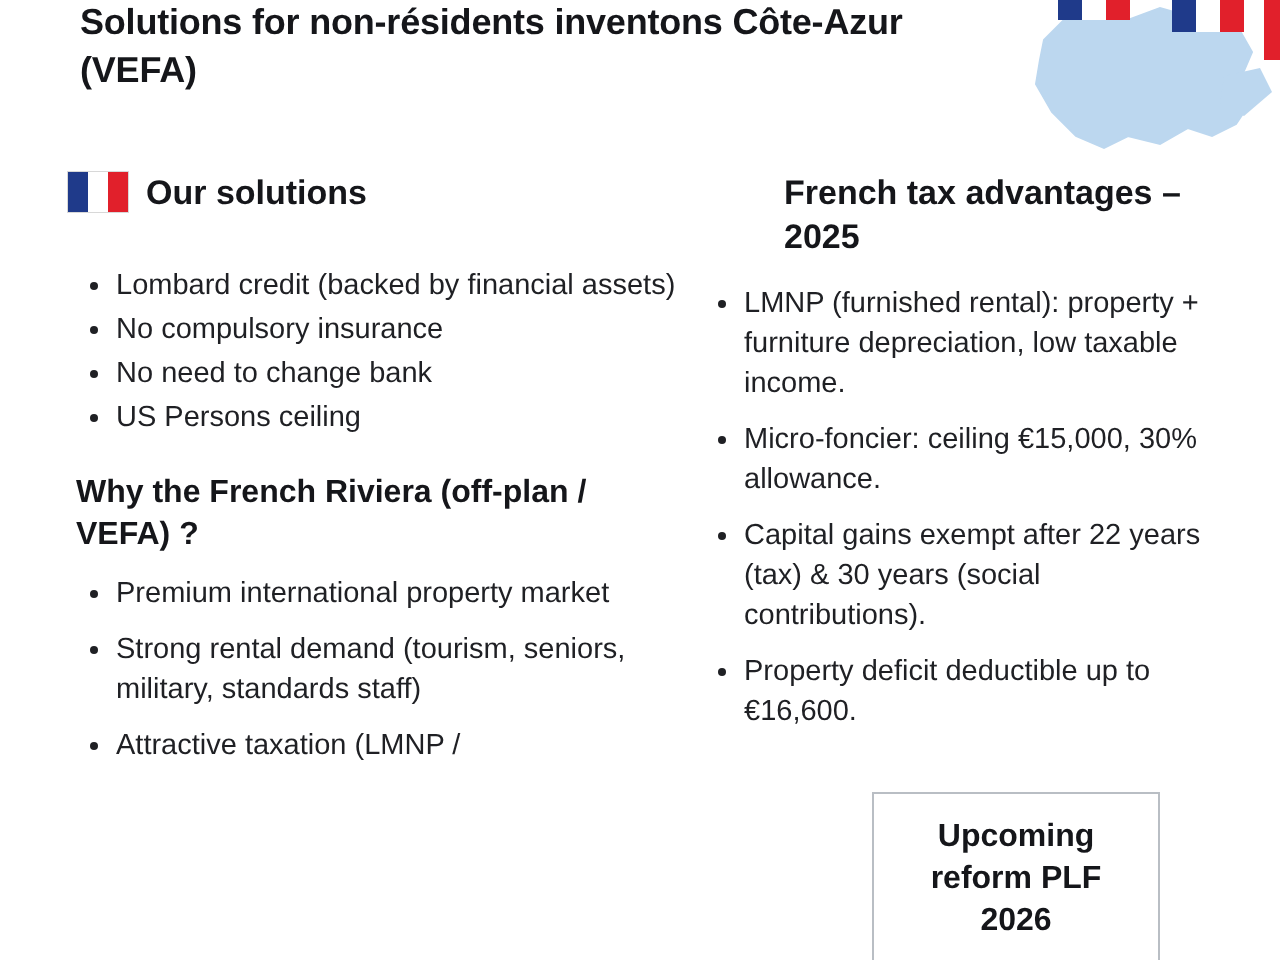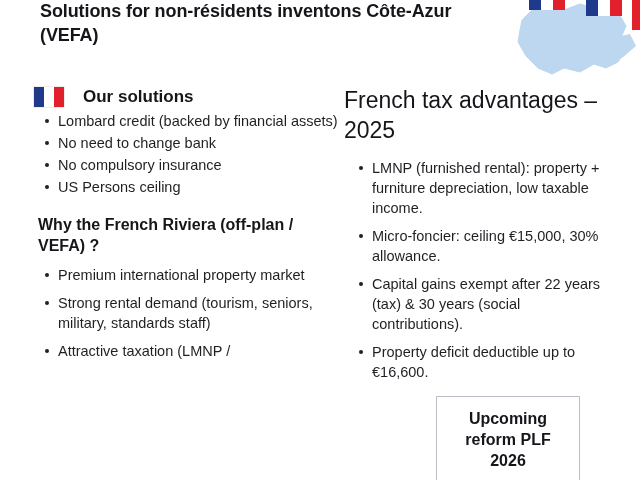--- a/index.html
+++ b/index.html
@@ -59,23 +59,23 @@
   }
   .col-right {
     position: absolute;
     left: 344px;
     top: 86px;
     width: 270px;
   }
 
   .section-head {
     display: flex;
-    align-items: flex-end;
-    gap: 19px;
-    margin-bottom: 4px;
+    align-items: flex-start;
+    gap: 9px;
+    margin-bottom: 26px;
   }
   .flag {
     width: 30px;
     height: 20px;
     display: inline-flex;
     flex: 0 0 auto;
     box-shadow: 0 0 0 0.5px #d8d8d8;
   }
   .flag i {
     display: block;
@@ -86,25 +86,26 @@
   .flag .w { background: #ffffff; }
   .flag .r { background: #e1202b; }
 
   .section-title {
     font-size: 17px;
     font-weight: bold;
     color: #15161a;
     line-height: 1.25;
   }
   .section-title-block {
-    font-size: 23px;
-    font-weight: normal;
+    font-size: 17px;
+    font-weight: bold;
     color: #15161a;
     line-height: 1.3;
     margin-bottom: 12px;
+    margin-left: 48px;
   }
   .sub-title {
     font-size: 16px;
     font-weight: bold;
     color: #15161a;
     line-height: 1.3;
     margin: 18px 0 8px 4px;
   }
 
   ul.bullets {
@@ -190,22 +191,22 @@
       <span class="flag">
         <i class="b"></i>
           <i class="w"></i>
           <i class="r"></i>
       </span>
       <span class="section-title">Our solutions</span>
     </div>
 
     <ul class="bullets">
       <li>Lombard credit (backed by financial assets)</li>
+      <li>No compulsory insurance</li>
       <li>No need to change bank</li>
-      <li>No compulsory insurance</li>
       <li>US Persons ceiling</li>
     </ul>
 
     <div class="sub-title">Why the French Riviera (off-plan / VEFA) ?</div>
 
     <ul class="bullets spaced">
       <li>Premium international property market</li>
       <li>Strong rental demand (tourism, seniors, military, standards staff)</li>
       <li>Attractive taxation (LMNP /</li>
     </ul>

